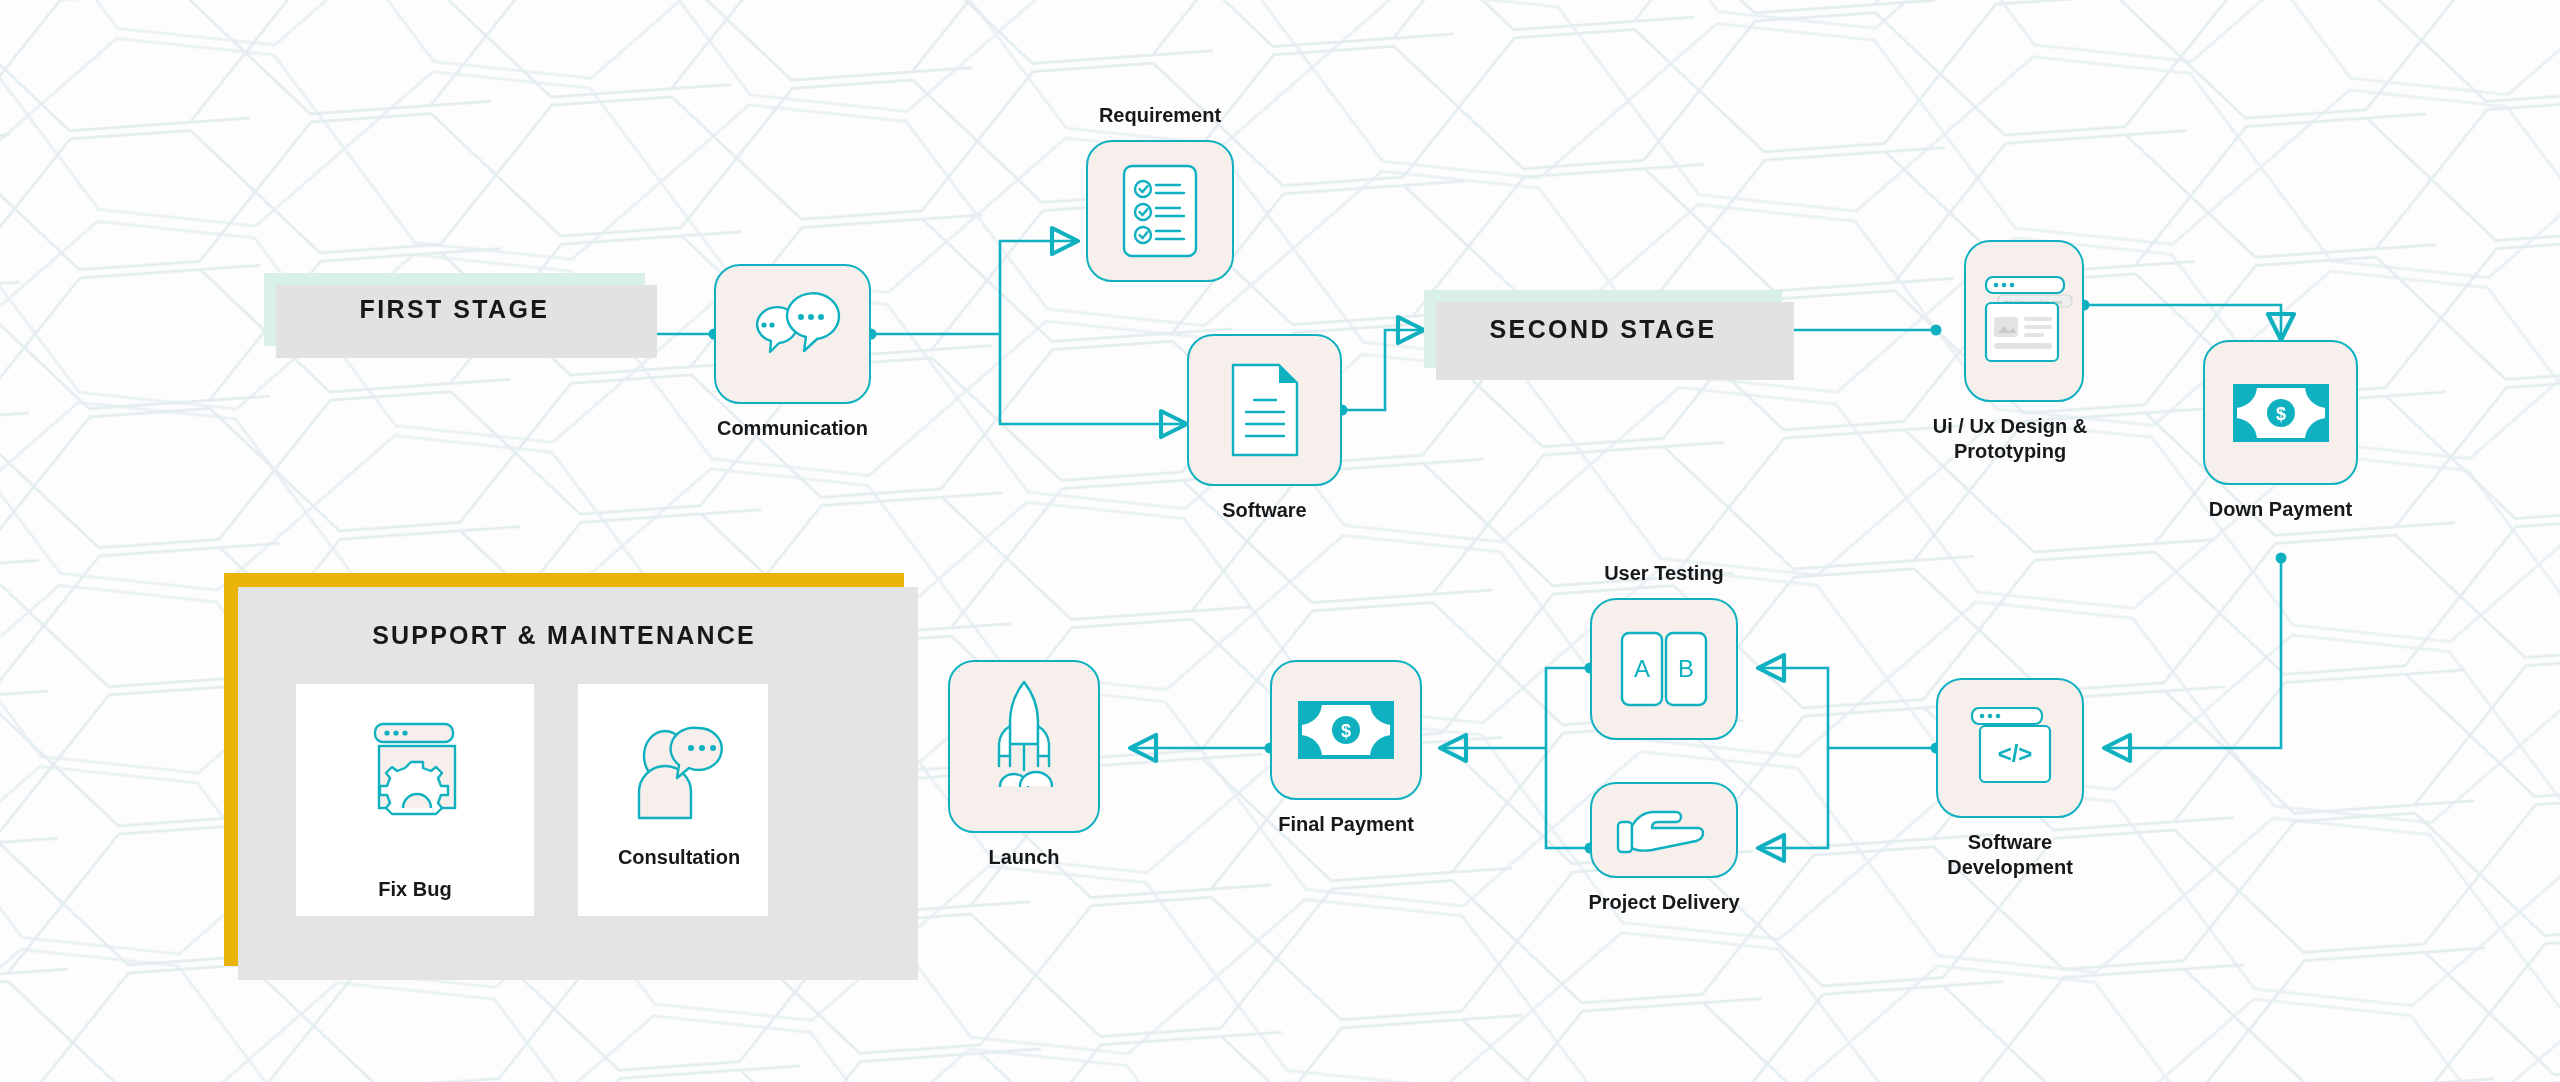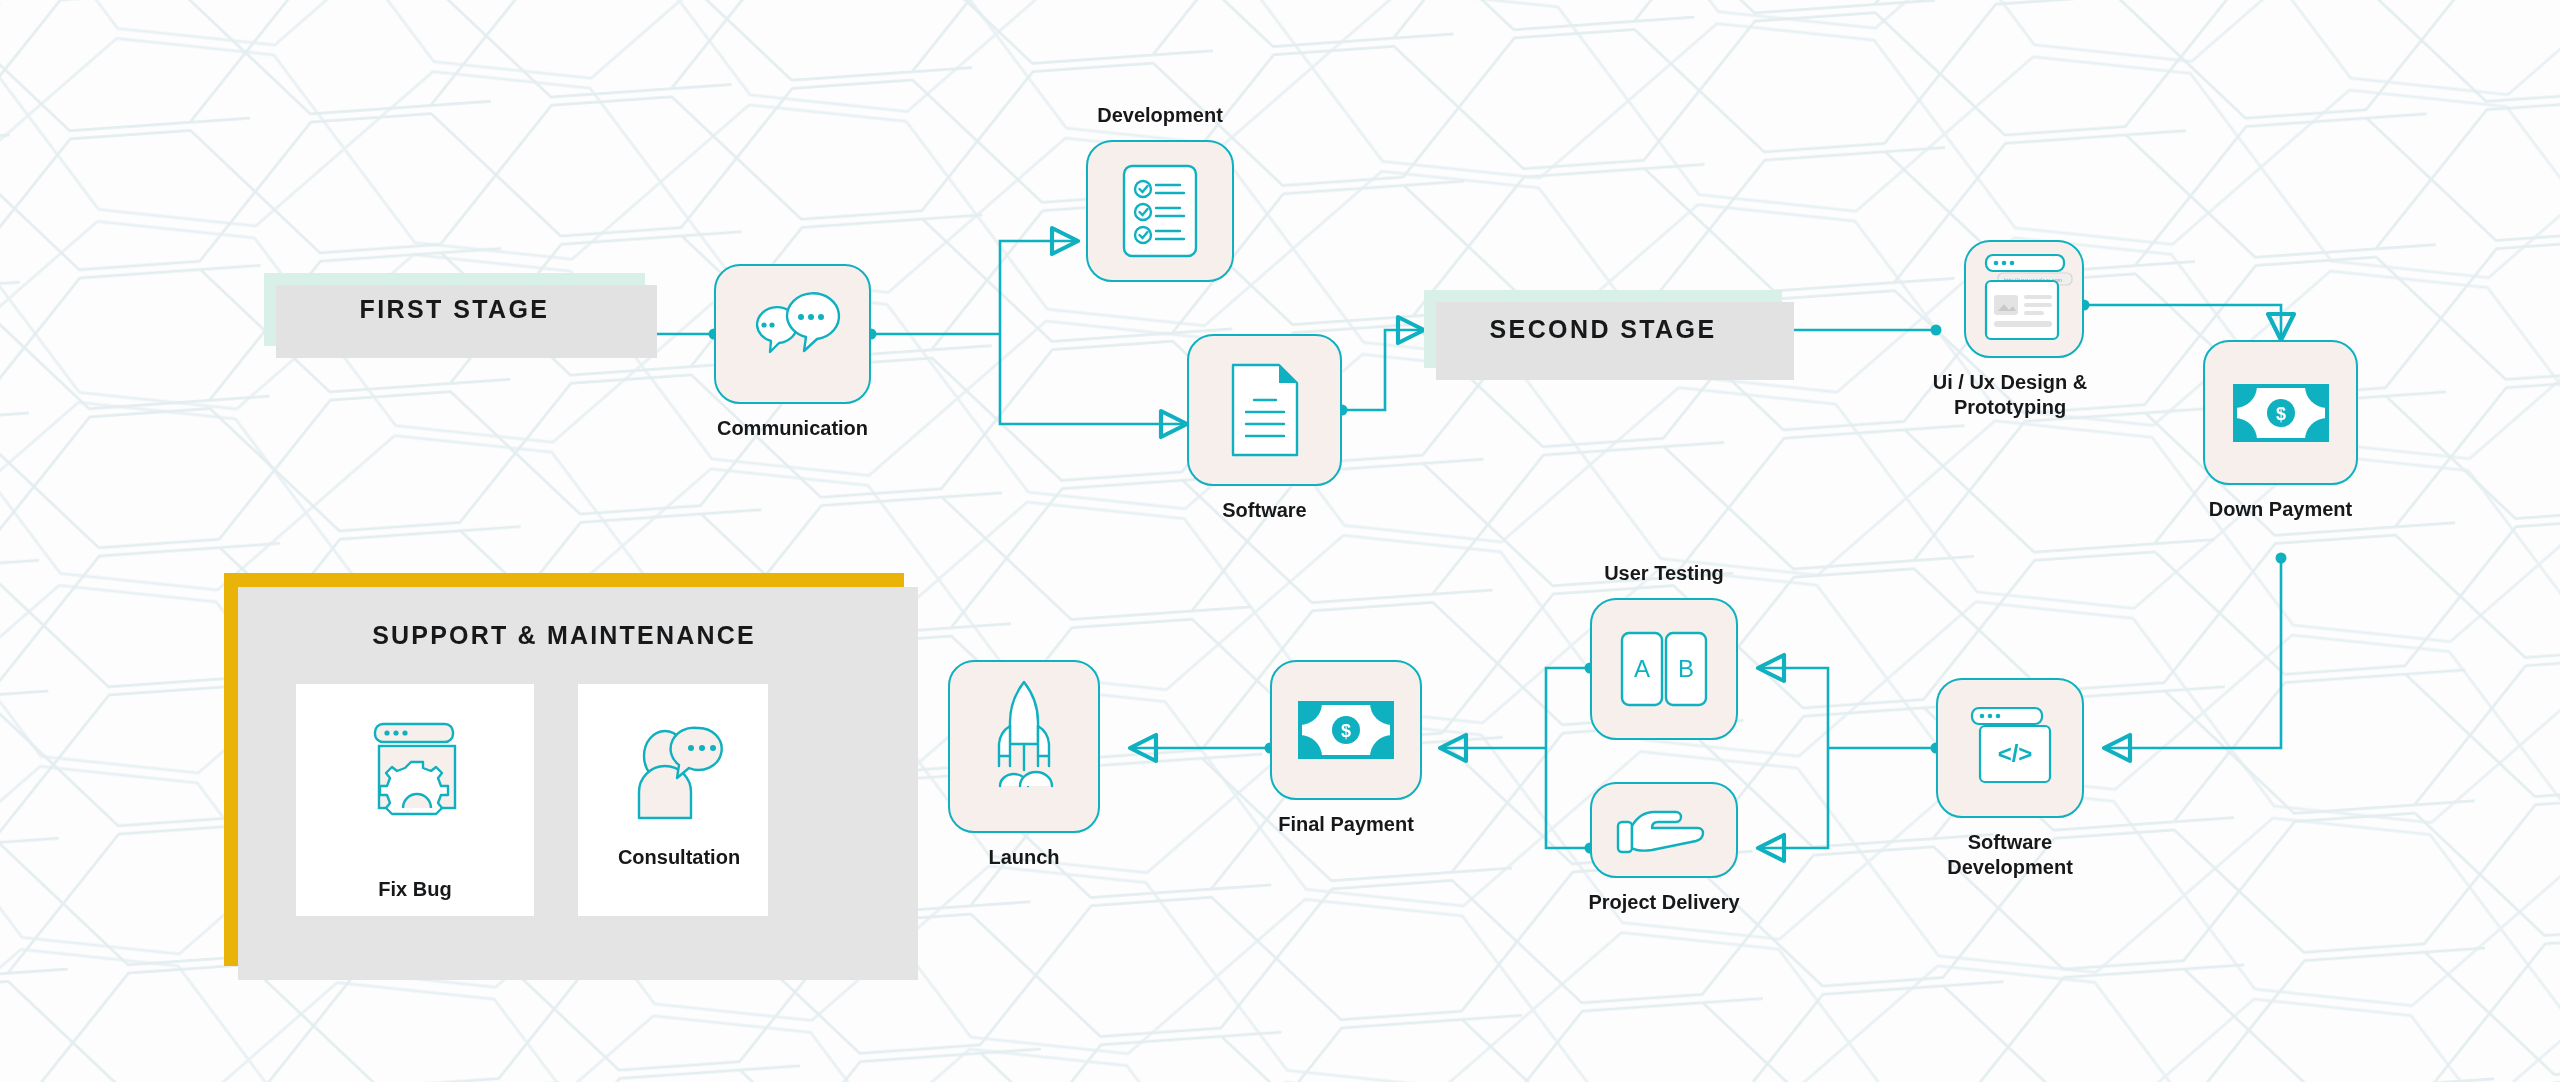--- a/index.html
+++ b/index.html
@@ -185,37 +185,37 @@
           <path d="M34 21 h24 M34 29 h28"></path>
           <circle cx="21" cy="48" r="8"></circle>
             <path d="M17.5 48 l3 3 l5 -6"></path>
           <path d="M34 44 h24 M34 52 h28"></path>
           <circle cx="21" cy="71" r="8"></circle>
             <path d="M17.5 71 l3 3 l5 -6"></path>
           <path d="M34 67 h24 M34 75 h28"></path>
         </g>
       </svg>
     </div>
-    <div class="nlabel above">Development</div>
+    <div class="nlabel above">Requirement</div>
   </div>
 
   <div class="node" style="left:1187px; top:334px; width:155px; height:152px;">
     <div class="card">
       <svg width="70" height="96" viewBox="0 0 70 96">
         <path d="M3 3 h46 l18 18 v72 h-64 Z" fill="#ffffff" stroke="#0fb0c0" stroke-width="2.4" stroke-linejoin="round"></path>
         <path d="M49 3 v18 h18 Z" fill="#0fb0c0"></path>
         <g stroke="#0fb0c0" stroke-width="2.4" stroke-linecap="round">
           <path d="M24 38 h22 M16 50 h38 M16 62 h38 M16 74 h38"></path>
         </g>
       </svg>
     </div>
     <div class="nlabel below">Software</div>
   </div>
 
-  <div class="node" style="left:1936px; top:240px; width:148px; height:118px;padding-left:28px;">
+  <div class="node" style="left:1936px; top:240px; width:148px; height:162px;padding-left:28px;">
     <div class="card">
       <svg width="104" height="96" viewBox="0 0 104 96">
         <rect x="14" y="4" width="78" height="16" rx="7" fill="#ffffff" stroke="#0fb0c0" stroke-width="2.2"></rect>
         <g fill="#0fb0c0">
             <circle cx="24" cy="12" r="2.3"></circle>
             <circle cx="32" cy="12" r="2.3"></circle>
             <circle cx="40" cy="12" r="2.3"></circle>
           </g>
         <rect x="26" y="22" width="74" height="12" rx="5" fill="#efefef" stroke="#d5d5d5" stroke-width="1.2"></rect>
         <text x="32" y="31" font-size="5.5" fill="#9aa3a8" font-family="Liberation Sans, sans-serif">http://www.mockup.com</text>

